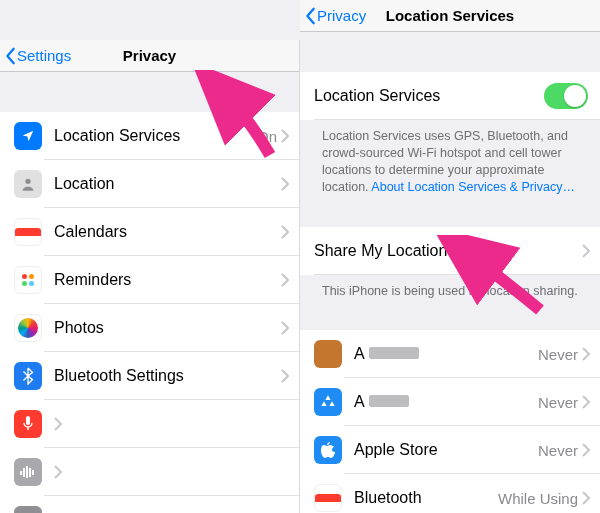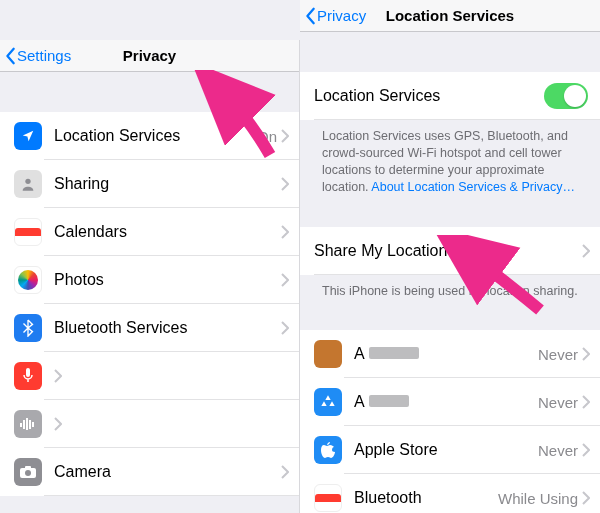--- a/index.html
+++ b/index.html
@@ -182,52 +182,66 @@
           <polyline points="1,1 7,7 1,13" fill="none" stroke="#c7c7cc" stroke-width="2"></polyline>
         </svg>
     </div>
     <div class="row">
       <div class="icon contacts">
         <svg width="16" height="16" viewBox="0 0 24 24">
             <circle cx="12" cy="8" r="4" fill="#8e8e93"></circle>
             <path d="M4 22c0-4 4-6 8-6s8 2 8 6z" fill="#8e8e93"></path>
           </svg>
       </div>
-      <span class="label">Sharing</span>
+      <span class="label">Location</span>
       <svg class="chevron" width="8" height="14" viewBox="0 0 8 14">
           <polyline points="1,1 7,7 1,13" fill="none" stroke="#c7c7cc" stroke-width="2"></polyline>
         </svg>
     </div>
     <div class="row">
       <div class="icon calendar">
         <div style="width:100%">
             <div class="calendar-strip"></div>
           </div>
       </div>
       <span class="label">Calendars</span>
       <svg class="chevron" width="8" height="14" viewBox="0 0 8 14">
           <polyline points="1,1 7,7 1,13" fill="none" stroke="#c7c7cc" stroke-width="2"></polyline>
         </svg>
     </div>
     <div class="row">
+      <div class="icon reminders">
+        <div class="reminders-dots">
+          <span style="background:#ff3b30"></span>
+            <span style="background:#ff9500"></span>
+          <span style="background:#4cd964"></span>
+            <span style="background:#5ac8fa"></span>
+        </div>
+      </div>
+      <span class="label">Reminders</span>
+      <svg class="chevron" width="8" height="14" viewBox="0 0 8 14">
+          <polyline points="1,1 7,7 1,13" fill="none" stroke="#c7c7cc" stroke-width="2"></polyline>
+        </svg>
+    </div>
+    <div class="row">
       <div class="icon photos">
         <div class="photos-flower"></div>
       </div>
       <span class="label">Photos</span>
       <svg class="chevron" width="8" height="14" viewBox="0 0 8 14">
           <polyline points="1,1 7,7 1,13" fill="none" stroke="#c7c7cc" stroke-width="2"></polyline>
         </svg>
     </div>
     <div class="row">
       <div class="icon bluetooth">
         <svg width="14" height="18" viewBox="0 0 12 20">
             <path d="M6 1v18l5-5-5-4 5-4-5-5M6 10 1 5M6 10l-5 5" fill="none" stroke="#fff" stroke-width="1.5"></path>
           </svg>
       </div>
-      <span class="label">Bluetooth Services</span>
+      <span class="label">Bluetooth Settings</span>
       <svg class="chevron" width="8" height="14" viewBox="0 0 8 14">
           <polyline points="1,1 7,7 1,13" fill="none" stroke="#c7c7cc" stroke-width="2"></polyline>
         </svg>
     </div>
     <div class="row">
       <div class="icon microphone">
         <svg width="12" height="18" viewBox="0 0 12 18">
             <rect x="4" y="1" width="4" height="9" rx="2" fill="#fff"></rect>
             <path d="M2 8a4 4 0 0 0 8 0M6 12v3" stroke="#fff" stroke-width="1.5" fill="none"></path>
           </svg>

